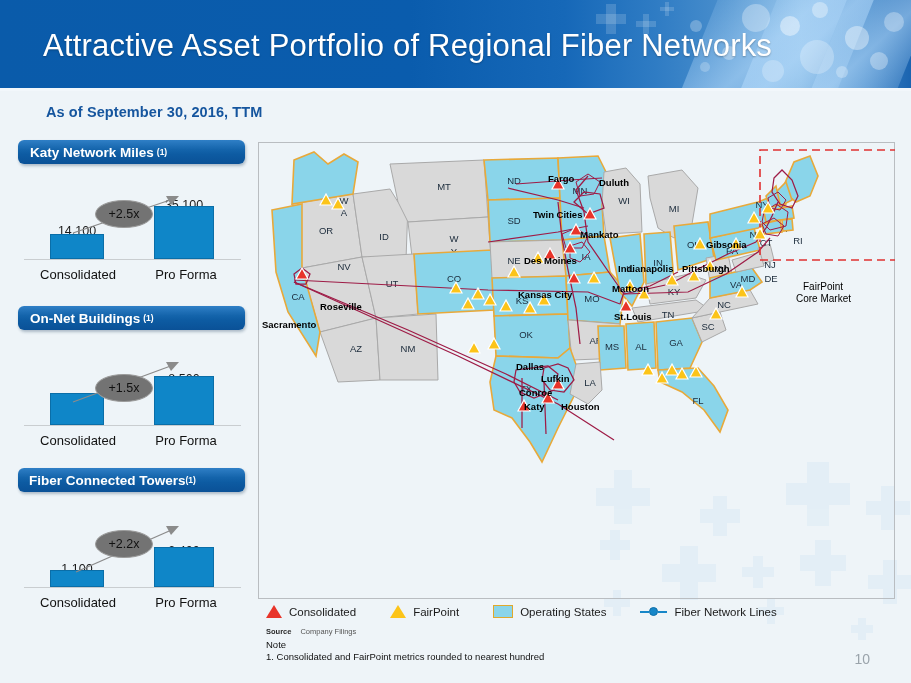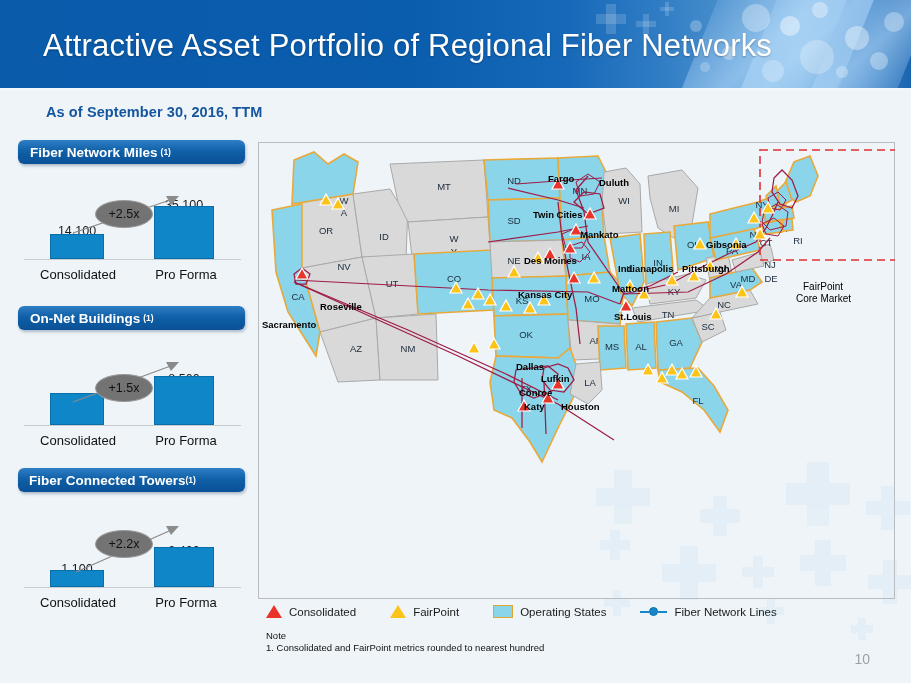--- a/index.html
+++ b/index.html
@@ -186,21 +186,21 @@
   <div class="bokeh" style="left:700px;top:62px;width:10px;height:10px;opacity:.22;"></div>
   <div class="bokeh" style="left:836px;top:66px;width:12px;height:12px;opacity:.28;"></div>
 </div>
 <div id="title">Attractive Asset Portfolio of Regional Fiber Networks</div>
 <div id="header-underline"></div>
 
 <div id="subtitle">As of September 30, 2016, TTM</div>
 
 <div class="panel" style="top:140px;">
   <div class="pill">
-    <span>Fiber Network Miles</span>
+    <span>Katy Network Miles</span>
       <sup>(1)</sup>
   </div>
   <div class="chart">
     <svg class="arrow" width="227" height="96" viewBox="0 0 227 96">
       <line x1="55" y1="45" x2="158" y2="10" stroke="#8b8b8b" stroke-width="1.3"></line>
       <polygon points="161,8 148,8 153,17" fill="#8b8b8b"></polygon>
     </svg>
     <div class="bubble" style="left:77px;top:12px;">+2.5x</div>
     <div class="vlabel v1" style="top:37px;">14,100</div>
     <div class="vlabel v2" style="top:11px;">35,100</div>
@@ -503,17 +503,20 @@
     <span class="sw fnl">
         <span class="ln"></span>
         <span class="dot"></span>
         <span class="ln"></span>
       </span>
     <span>Fiber Network Lines</span>
   </div>
 </div>
 
 <div id="footnotes">
+  <div class="src">
+    <span class="b">Source</span><span class="t">Company Filings</span>
+  </div>
   <div class="noteh">Note</div>
   <div class="notet">1. Consolidated and FairPoint metrics rounded to nearest hundred</div>
 </div>
 
 <div id="pagenum">10</div>
 
 </body></html>

